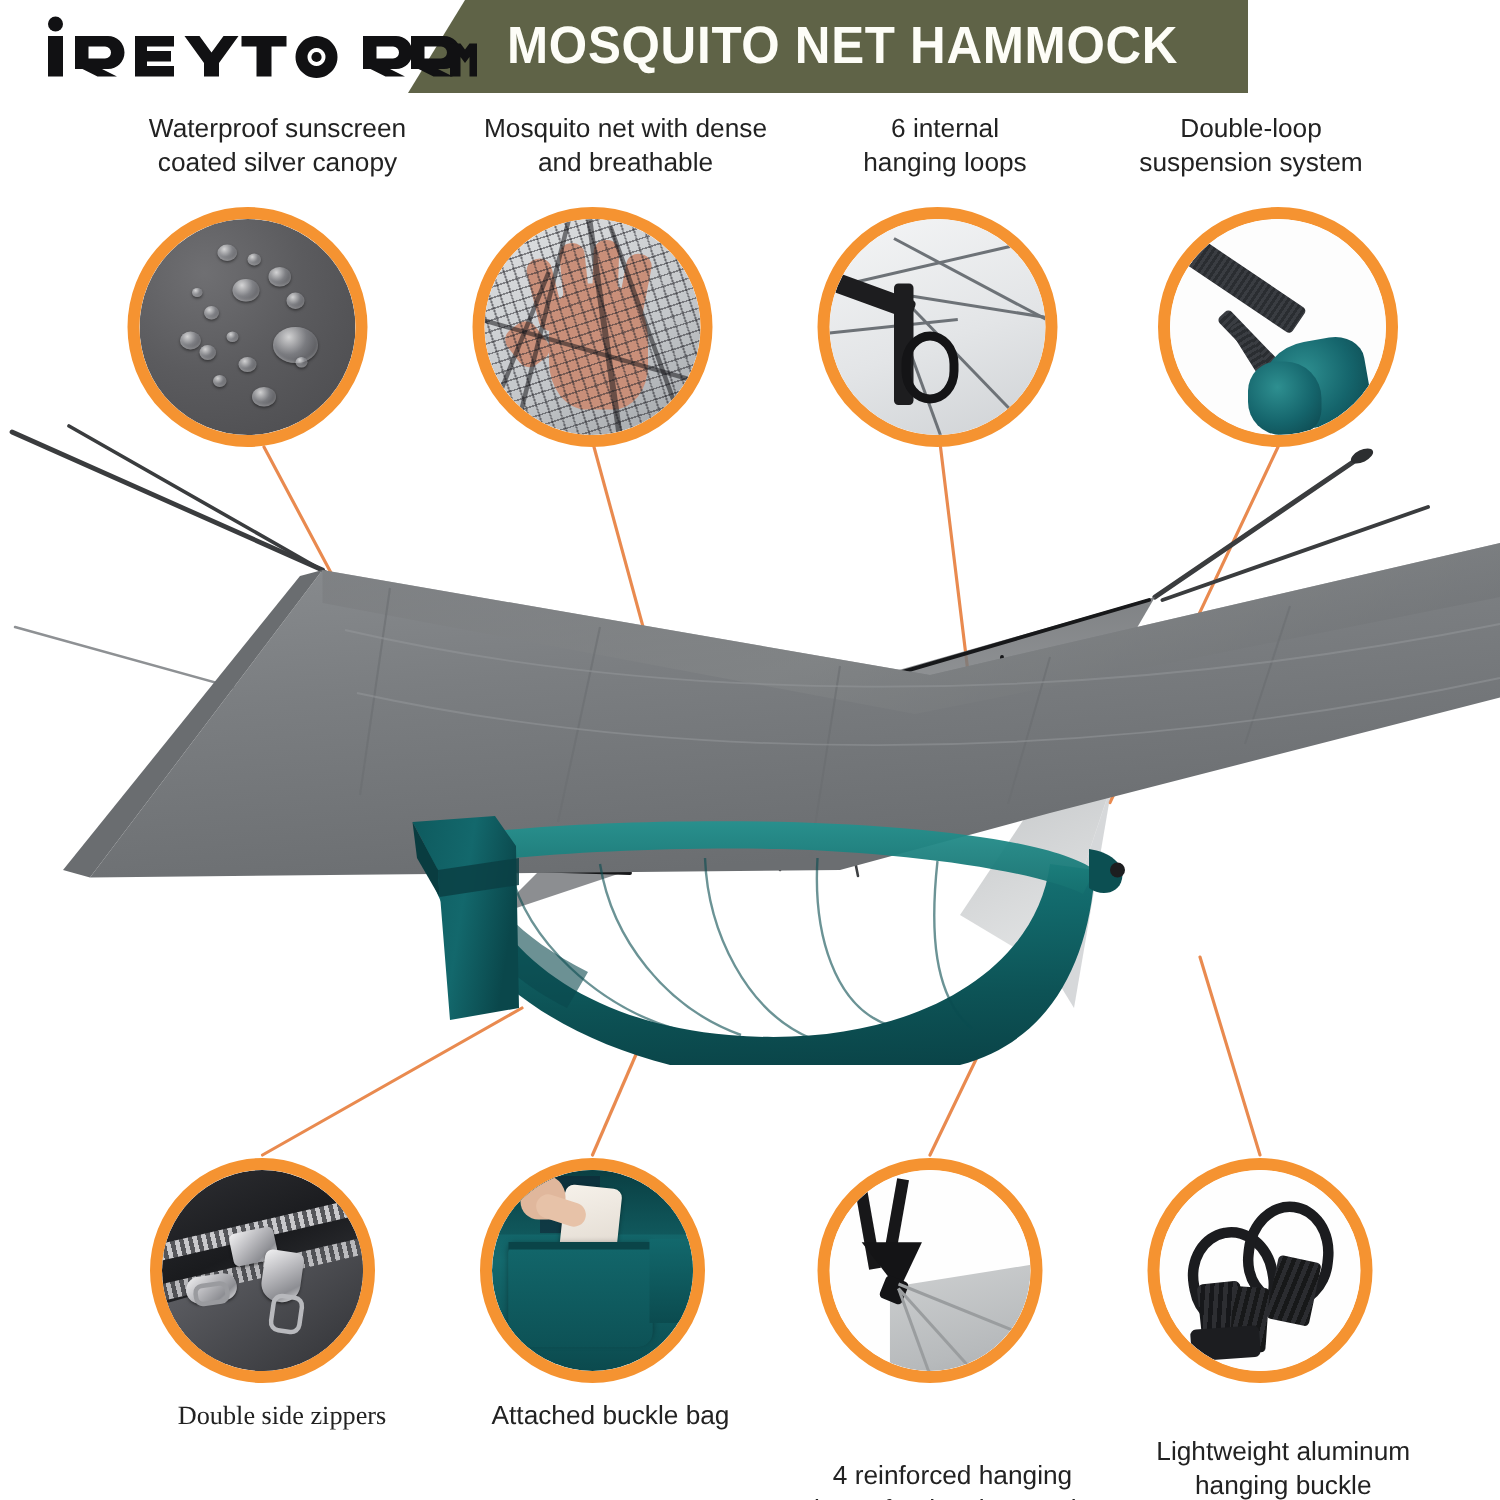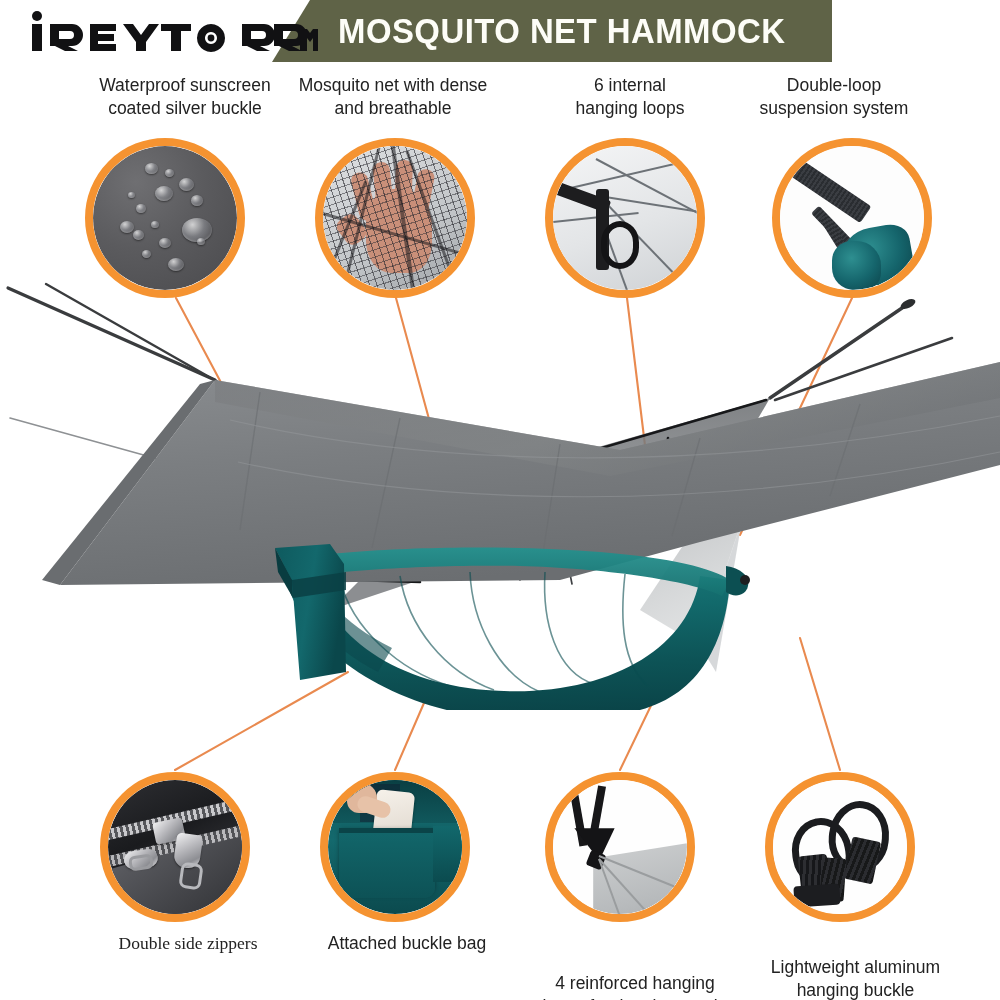--- a/index.html
+++ b/index.html
@@ -144,22 +144,22 @@
     <line x1="627" y1="298" x2="648" y2="470"></line>
     <line x1="852" y1="298" x2="740" y2="535"></line>
     <line x1="175" y1="770" x2="348" y2="672"></line>
     <line x1="395" y1="770" x2="424" y2="703"></line>
     <line x1="620" y1="770" x2="672" y2="662"></line>
     <line x1="840" y1="770" x2="800" y2="638"></line>
   </g>
 </svg>
 
 <div class="callout-label top" style="left:55px;width:260px;">Waterproof sunscreen
-coated silver buckle</div>
-<div class="callout-label top" style="left:268px;width:250px;">Mosquito net with dense
+coated silver canopy</div>
+<div class="callout-label top" style="left:292px;width:250px;">Mosquito net with dense
 and breathable</div>
 <div class="callout-label top" style="left:525px;width:210px;">6 internal
 hanging loops</div>
 <div class="callout-label top" style="left:714px;width:240px;">Double-loop
 suspension system</div>
 
 <div class="callout-circle" style="left:85px;top:138px;width:160px;height:160px;">
   <div class="cc-inner">
     <div class="ph fab-grey"></div>
     <div class="bead" style="left:36%;top:12%;width:13px;height:11px;"></div>

